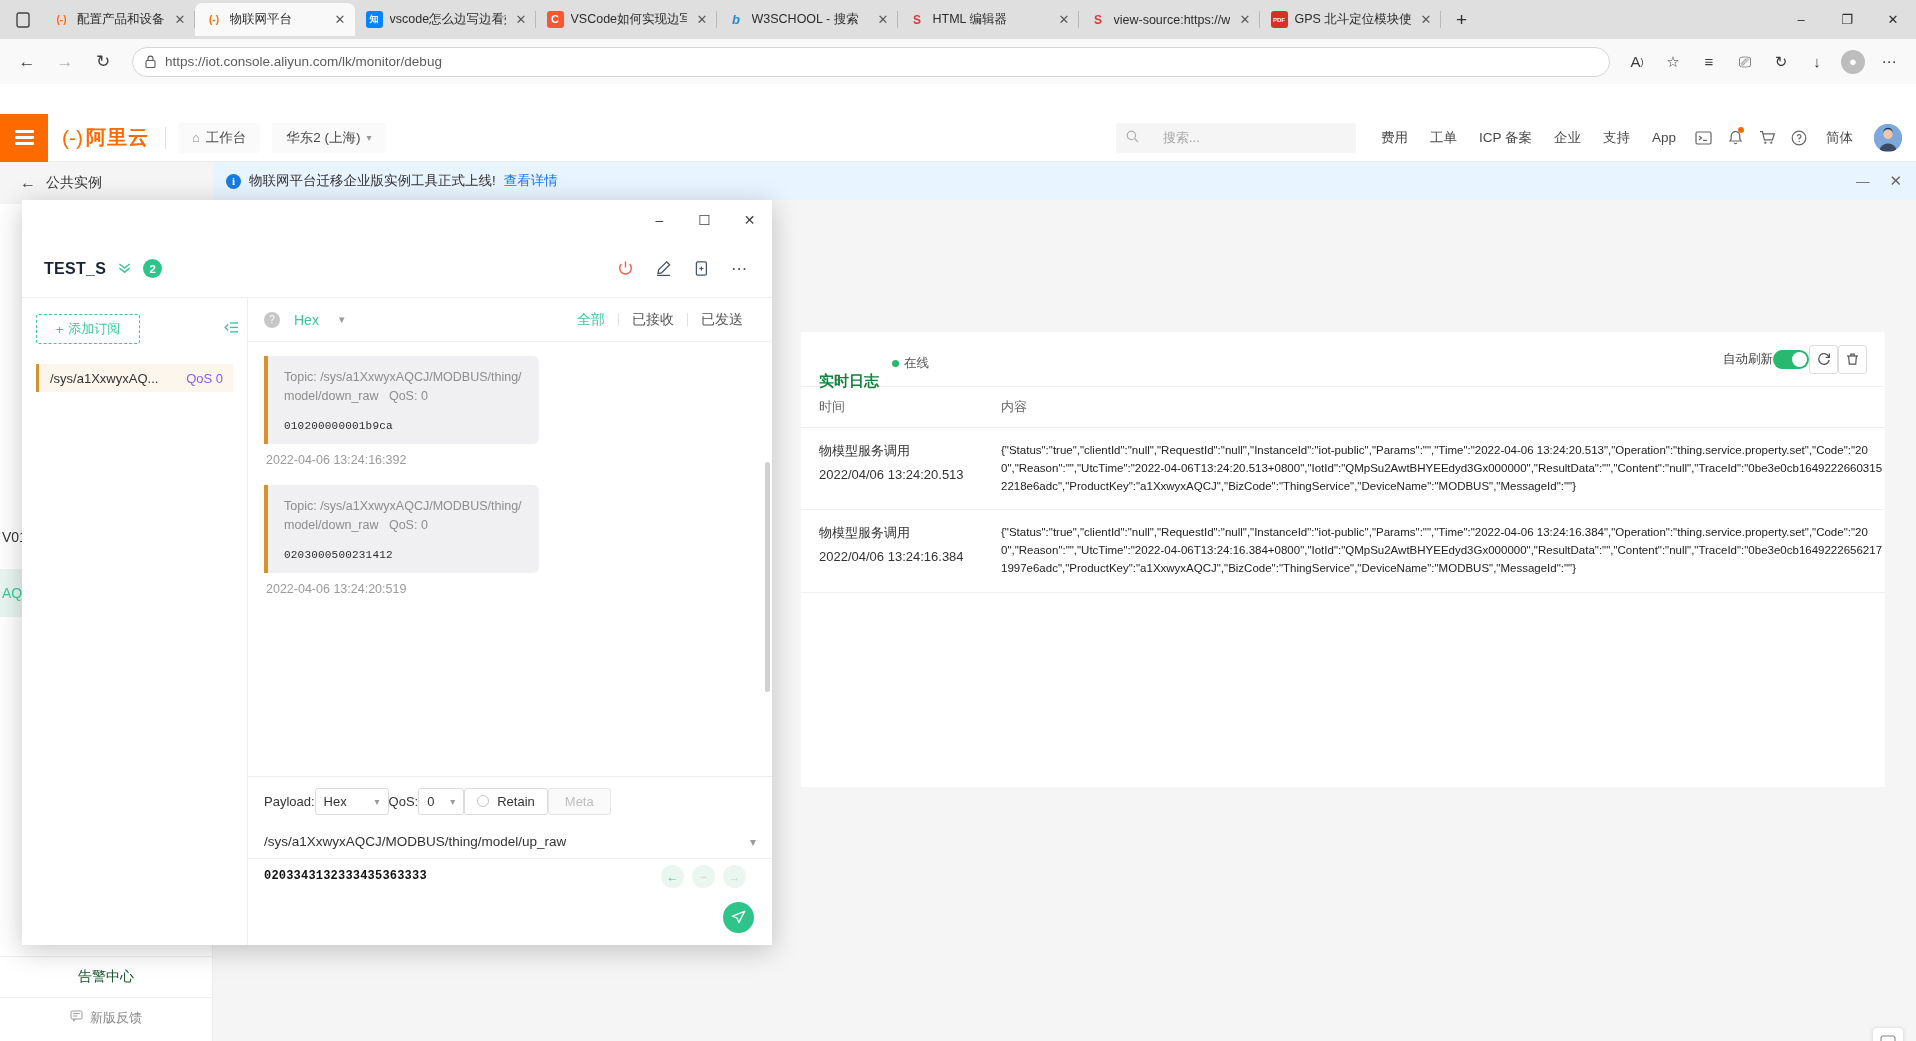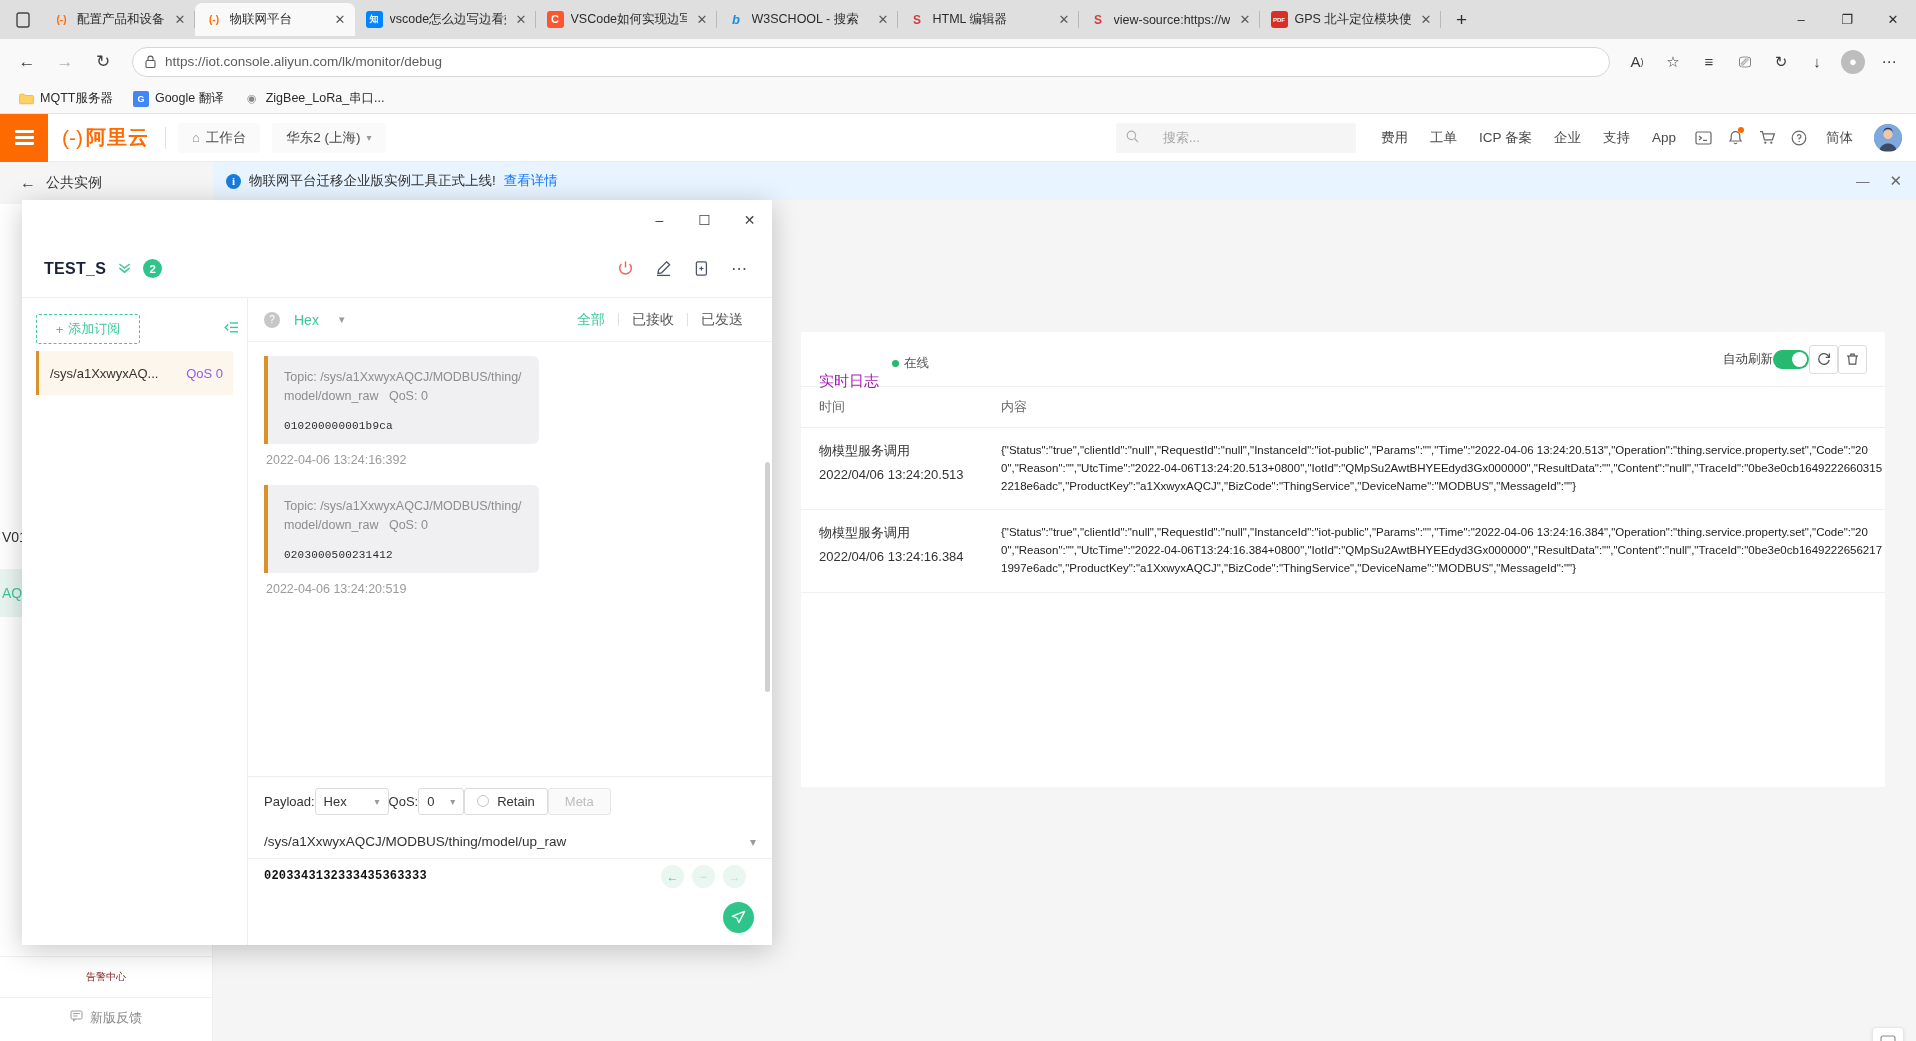--- a/index.html
+++ b/index.html
@@ -173,21 +173,21 @@
   .left-nav-bottom {
     position:absolute;left:0;top:752px;width:213px;height:85px;background:#fff;
     border-top:1px solid #eee;border-right:1px solid #eee;
   }
   .feedback-row{
     display:flex;align-items:center;justify-content:center;gap:7px;height:40px;
     font-size:13px;color:#888;border-top:1px solid #eee;margin-top:32px;
   }
   .alarm-row{
     display:flex;align-items:center;justify-content:center;height:40px;
-    font-size:10px;color:#7f1d1d;
+    font-size:14px;color:#14532d;
   }
   .newgroup-btn{
     position:absolute;left:28px;top:73px;border:1px solid #3ec89a;color:#3ec89a;
     font-size:12.5px;padding:4px 9px;border-radius:3px;background:#fff;
   }
   .nav-item-a{position:absolute;left:0;top:325px;font-size:14px;color:#333;padding-left:2px;}
   .nav-item-b{
     position:absolute;left:0;top:365px;width:96px;height:48px;background:#e9f6f1;
     display:flex;align-items:center;font-size:14px;color:#3ec89a;padding-left:2px;
   }
@@ -197,21 +197,21 @@
   }
 
   
   .log-panel{
     position:absolute;left:588px;top:128px;width:1084px;height:455px;background:#fff;
     border-radius:2px;
   }
   .log-head{
     height:54px;display:flex;align-items:center;padding:0 18px;
   }
-  .log-title{font-size:15px;font-weight:normal;color:#a21caf;margin-top:44px;}
+  .log-title{font-size:15px;font-weight:bold;color:#15803d;margin-top:44px;}
   .log-status{display:flex;align-items:center;gap:5px;margin-left:13px;font-size:12.5px;color:#555;margin-top:8px;}
   .status-dot{width:7px;height:7px;border-radius:50%;background:#26b96f;}
   .log-head-right{margin-left:auto;display:flex;align-items:center;}
   .auto-refresh-label{font-size:12.5px;color:#444;}
   .switch{
     width:36px;height:19px;border-radius:10px;background:#26b96f;position:relative;
   }
   .switch::after{
     content:"";position:absolute;right:2px;top:2px;width:15px;height:15px;border-radius:50%;background:#fff;
   }
@@ -261,21 +261,21 @@
   .tool-ic{width:22px;height:22px;display:flex;align-items:center;justify-content:center;font-size:16px;color:#555;}
 
   .mqtt-body{display:flex;height:647px;}
   .subs-col{width:226px;border-right:1px solid #eee;padding:16px 14px 0 14px;position:relative;}
   .add-sub{
     border:1px dashed #3ec89a;color:#3ec89a;border-radius:3px;height:30px;width:104px;
     display:flex;align-items:center;justify-content:center;gap:5px;font-size:13px;background:#fff;
   }
   .collapse-ic{position:absolute;right:8px;top:22px;color:#3ec89a;font-size:15px;}
   .sub-item{
-    margin-top:7px;height:44px;background:#fdf6ec;display:flex;align-items:center;
+    margin-top:20px;height:28px;background:#fdf6ec;display:flex;align-items:center;
     padding-left:11px;border-left:3px solid #d8922a;
   }
   .sub-topic{font-size:13px;color:#333;flex:1 1 auto;overflow:hidden;white-space:nowrap;}
   .sub-qos{font-size:13px;color:#8b5cf6;padding-right:10px;}
 
   .msg-col{flex:1 1 auto;display:flex;flex-direction:column;position:relative;}
   .msg-toolbar{height:44px;display:flex;align-items:center;padding:0 16px;border-bottom:1px solid #f0f0f0;}
   .fmt-circle{
     width:16px;height:16px;border-radius:50%;background:#c7c7c7;color:#fff;font-size:10px;
     display:flex;align-items:center;justify-content:center;margin-right:14px;
@@ -436,38 +436,20 @@
       <div class="ti">⎚</div>
       <div class="ti">↻</div>
       <div class="ti">↓</div>
       <div class="ti">
           <span class="avatar-circle">●</span>
         </div>
       <div class="ti">⋯</div>
     </div>
   </div>
 
-  <div class="bookmark-bar">
-    <div class="bm">
-      <span class="bmicon">
-        <svg width="15" height="12" viewBox="0 0 15 12">
-            <path d="M0.6 2.2a1 1 0 0 1 1-1h3.4l1.2 1.3h7.2a1 1 0 0 1 1 1v6.3a1 1 0 0 1-1 1H1.6a1 1 0 0 1-1-1z" fill="#ffd064" stroke="#e0a93c" stroke-width=".7"></path>
-          </svg>
-      </span>
-      <span>MQTT服务器</span>
-    </div>
-    <div class="bm">
-      <span class="bmicon" style="background:#4285f4;color:#fff;border-radius:2px;font-size:9px;font-weight:bold;">G</span>
-      <span>Google 翻译</span>
-    </div>
-    <div class="bm">
-      <span class="bmicon" style="color:#888;font-size:11px;">◉</span>
-      <span>ZigBee_LoRa_串口...</span>
-    </div>
-  </div>
 
   <div class="aly-header">
     <div class="aly-menu-btn">
       <div class="hamburger">
           <span></span>
           <span></span>
           <span></span>
         </div>
     </div>
     <div class="aly-logo">

